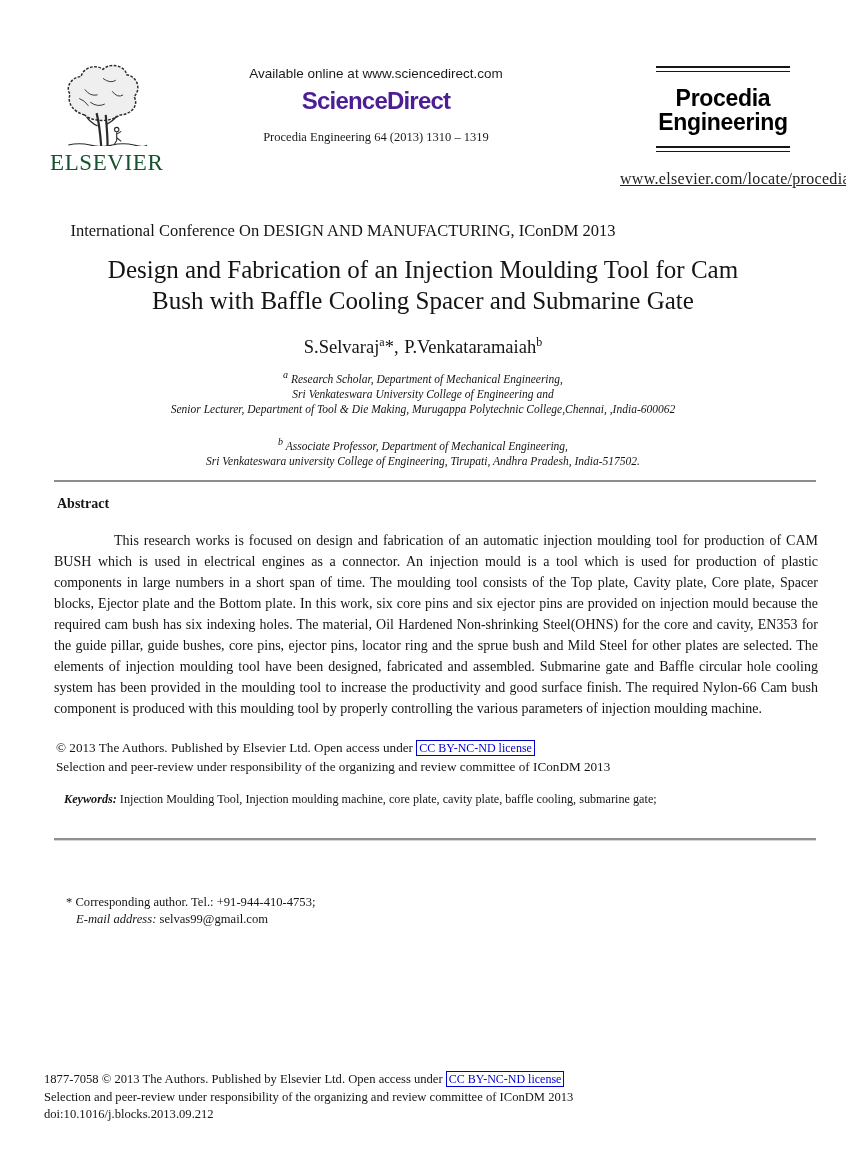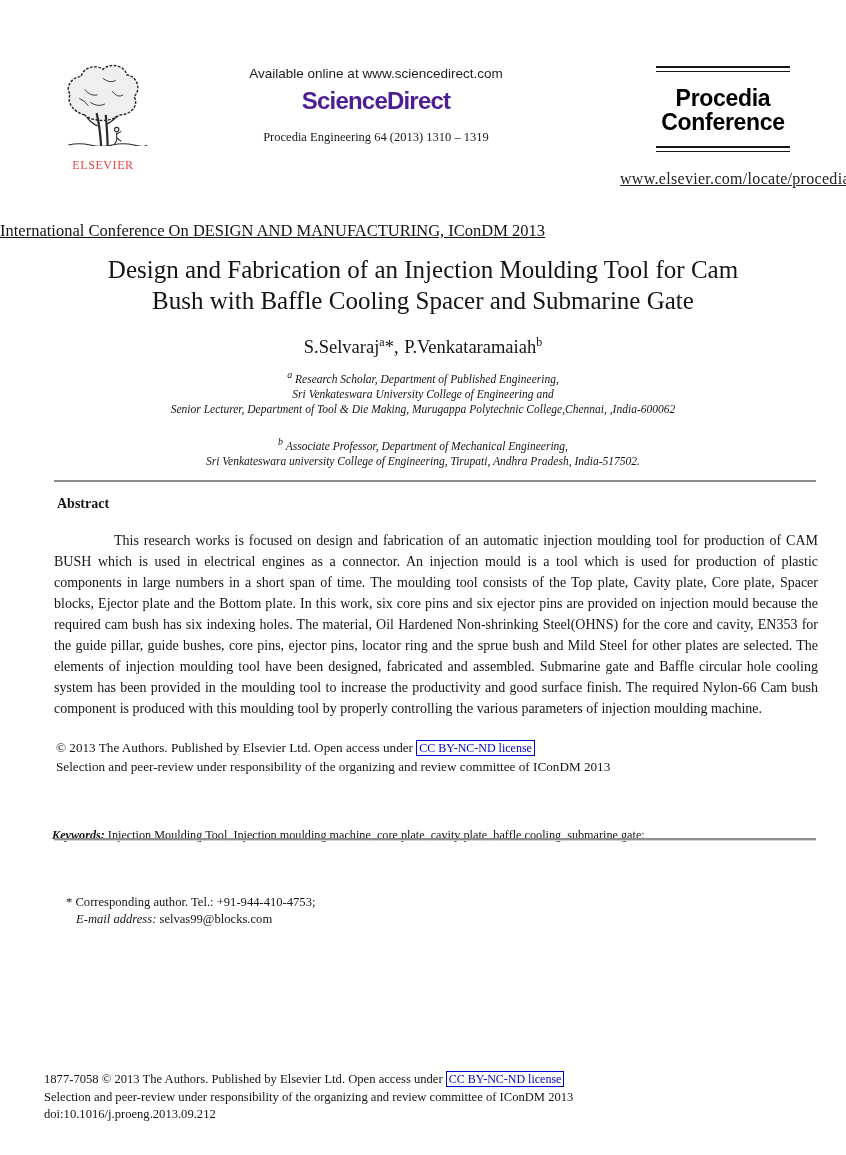--- a/index.html
+++ b/index.html
@@ -2,55 +2,55 @@
 <html><head>
 <meta charset="utf-8">
 <style>
   html,body { margin:0; padding:0; background:#ffffff; }
   .page {
     position:relative; width:846px; height:1155px; background:#fff;
     font-family:"Liberation Serif", serif; color:#141414; overflow:hidden;
   }
   
   .elsevier-logo { position:absolute; left:50px; top:62px; width:106px; text-align:center; }
-  .elsevier-wordmark { font-size:12px; letter-spacing:0.6px; margin-top:8px; color:#ef4444; }
+  .elsevier-wordmark { font-size:23px; letter-spacing:0.6px; margin-top:0; color:#14532d; }
   .header-center { position:absolute; left:190px; top:66px; width:372px; text-align:center;
                    font-family:"Liberation Sans", sans-serif; color:#1a1a1a; }
   .available-online { font-size:13.5px; }
   .sd-wordmark { font-size:24px; font-weight:bold; letter-spacing:-0.8px; margin-top:6px; color:#4c1d95; }
   .journal-citation { font-family:"Liberation Serif", serif; font-size:12.5px; margin-top:15px; }
   .header-right { position:absolute; left:620px; top:66px; width:174px; }
   .rule-double { height:3px; border-top:2px solid #161616; border-bottom:1px solid #161616; }
   .rd-top, .rd-bottom, .journal-name-box { margin-left:36px; width:134px; }
   .journal-name-box { text-align:center; font-family:"Liberation Sans", sans-serif; font-weight:bold;
                       font-size:23px; line-height:24px; letter-spacing:-0.3px; margin-top:14px; color:#000; }
   .rd-bottom { margin-top:12px; }
   .journal-url { font-size:16px; margin-top:18px; letter-spacing:0.3px; color:#222;text-decoration:underline; }
   
-  .conference-title { position:absolute; top:221px; left:0; width:686px; font-size:16.5px;text-decoration:underline; }
+  .conference-title { position:absolute; top:221px; left:0; width:686px; text-align:center; font-size:16.5px; }
   .paper-title { position:absolute; top:254px; left:43px; width:760px; text-align:center;
                  font-size:25px; line-height:31px; }
   .authors-line { position:absolute; top:335px; left:0; width:846px; text-align:center; font-size:18.5px; }
   .authors-line sup { font-size:12px; }
   .author-mark { margin-right:1px; }
   .affiliations { position:absolute; top:367px; left:0; width:846px; text-align:center;
                   font-style:italic; font-size:11.5px; line-height:15px; }
   .affiliations sup { font-size:10px; font-style:italic; }
   .affiliation-b { margin-top:17px; }
   
   .divider { position:absolute; left:54px; width:762px; height:2px; background:#8c8c8c; }
   .divider-top { top:480px; }
   .divider-bottom { top:838px; border-bottom:1px solid #d4d4d4; background:#909090; }
   .abstract-heading { position:absolute; top:496px; left:57px; font-weight:bold; font-size:14px; }
   .abstract-body { position:absolute; top:530px; left:54px; width:764px; font-size:14px;
                    line-height:21px; text-align:justify; text-indent:60px; }
   .copyright-block { position:absolute; top:739px; left:56px; width:764px; font-size:13.2px; line-height:18.5px; }
   .license-link { color:#0000cc; border:1px solid #0000cc; padding:0 2px; font-size:12px;
                   text-decoration:none; cursor:pointer; }
-  .keywords-line { position:absolute; top:792px; left:52px; width:764px; font-size:12.2px;margin-top:36px; }
+  .keywords-line { position:absolute; top:792px; left:64px; width:764px; font-size:12.2px; }
   .keywords-label { font-weight:bold; font-style:italic; }
   
   .footnote { position:absolute; top:894px; left:66px; font-size:12.6px; line-height:17px; }
   .footnote-email { text-indent:10px; }
   .email-label { font-style:italic; }
   .footer { position:absolute; top:1071px; left:44px; width:784px; font-size:12.6px; line-height:17.5px; }
 </style>
 </head>
 <body>
 
@@ -82,40 +82,40 @@
   <div class="header-center">
     <div class="available-online">Available online at www.sciencedirect.com</div>
     <div class="sd-wordmark">ScienceDirect</div>
     <div class="journal-citation">Procedia Engineering 64 (2013) 1310 – 1319</div>
   </div>
 
   <div class="header-right">
     <div class="rule-double rd-top"></div>
     <div class="journal-name-box">
       <div>Procedia</div>
-      <div>Conference</div>
+      <div>Engineering</div>
     </div>
     <div class="rule-double rd-bottom"></div>
     <div class="journal-url">www.elsevier.com/locate/procedia</div>
   </div>
 
   <div class="conference-title">International Conference On DESIGN AND MANUFACTURING, IConDM 2013</div>
 
   <div class="paper-title">
     <div>Design and Fabrication of an Injection Moulding Tool for Cam</div>
     <div>Bush with Baffle Cooling Spacer and Submarine Gate</div>
   </div>
 
   <div class="authors-line">
     <span>S.Selvaraj</span><sup>a</sup><span class="author-mark">*,</span><span> P.Venkataramaiah</span><sup>b</sup>
   </div>
 
   <div class="affiliations">
     <div class="affiliation-a">
-      <div><sup>a</sup> <span>Research Scholar, Department of Published Engineering,</span></div>
+      <div><sup>a</sup> <span>Research Scholar, Department of Mechanical Engineering,</span></div>
       <div>Sri Venkateswara University  College of Engineering  and</div>
       <div>Senior Lecturer, Department of Tool &amp; Die Making, Murugappa Polytechnic College,Chennai, ,India-600062</div>
     </div>
     <div class="affiliation-b">
       <div><sup>b</sup> <span>Associate Professor, Department of Mechanical Engineering,</span></div>
       <div>Sri Venkateswara university  College of Engineering, Tirupati, Andhra Pradesh, India-517502.</div>
     </div>
   </div>
 
   <div class="divider divider-top"></div>
@@ -130,23 +130,23 @@
 
   <div class="keywords-line">
     <span class="keywords-label">Keywords:</span><span> Injection Moulding Tool, Injection moulding machine, core plate, cavity plate, baffle cooling, submarine gate;</span>
   </div>
 
   <div class="divider divider-bottom"></div>
 
   <div class="footnote">
     <div>* Corresponding author. Tel.: +91-944-410-4753;</div>
     <div class="footnote-email">
-      <span class="email-label">E-mail address:</span><span> selvas99@blocks.com</span>
+      <span class="email-label">E-mail address:</span><span> selvas99@gmail.com</span>
     </div>
   </div>
 
   <div class="footer">
     <div><span>1877-7058 © 2013 The Authors. Published by Elsevier Ltd. Open access under </span><a class="license-link">CC BY-NC-ND license</a></div>
     <div>Selection and peer-review under responsibility of the organizing and review committee of IConDM 2013</div>
-    <div>doi:10.1016/j.proeng.2013.09.212</div>
+    <div>doi:10.1016/j.blocks.2013.09.212</div>
   </div>
 
 </div>
 
 </body></html>

